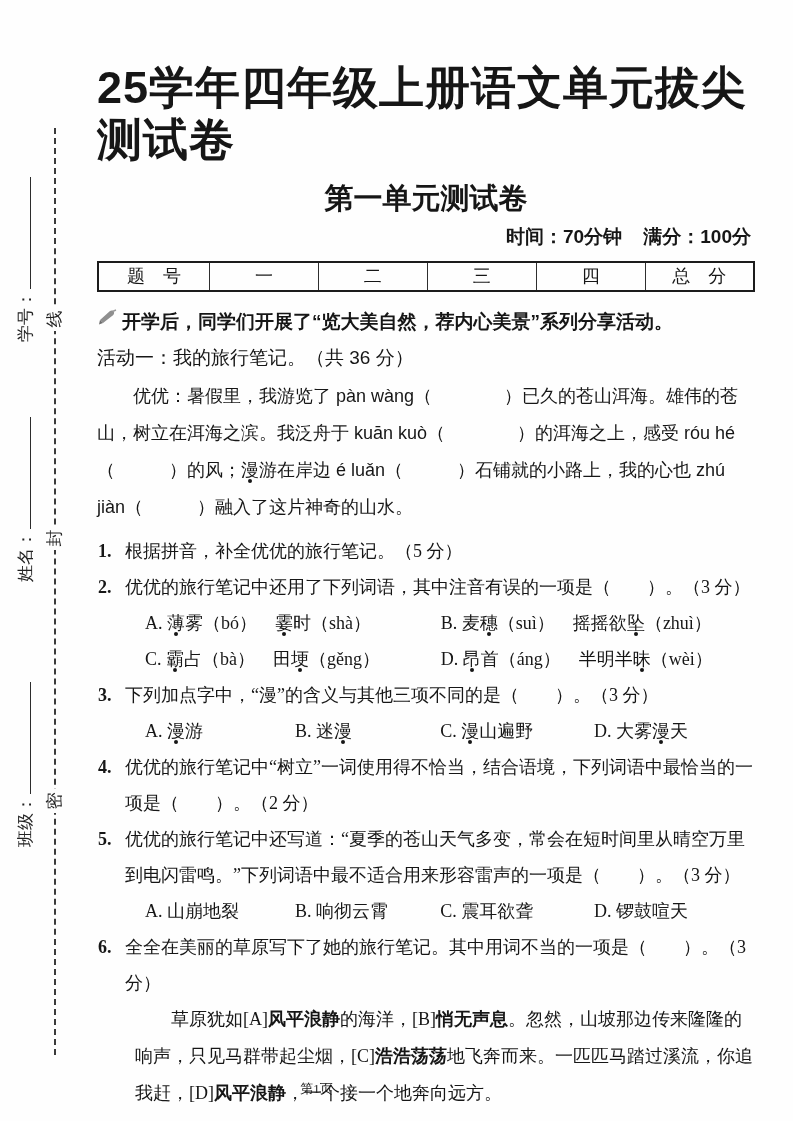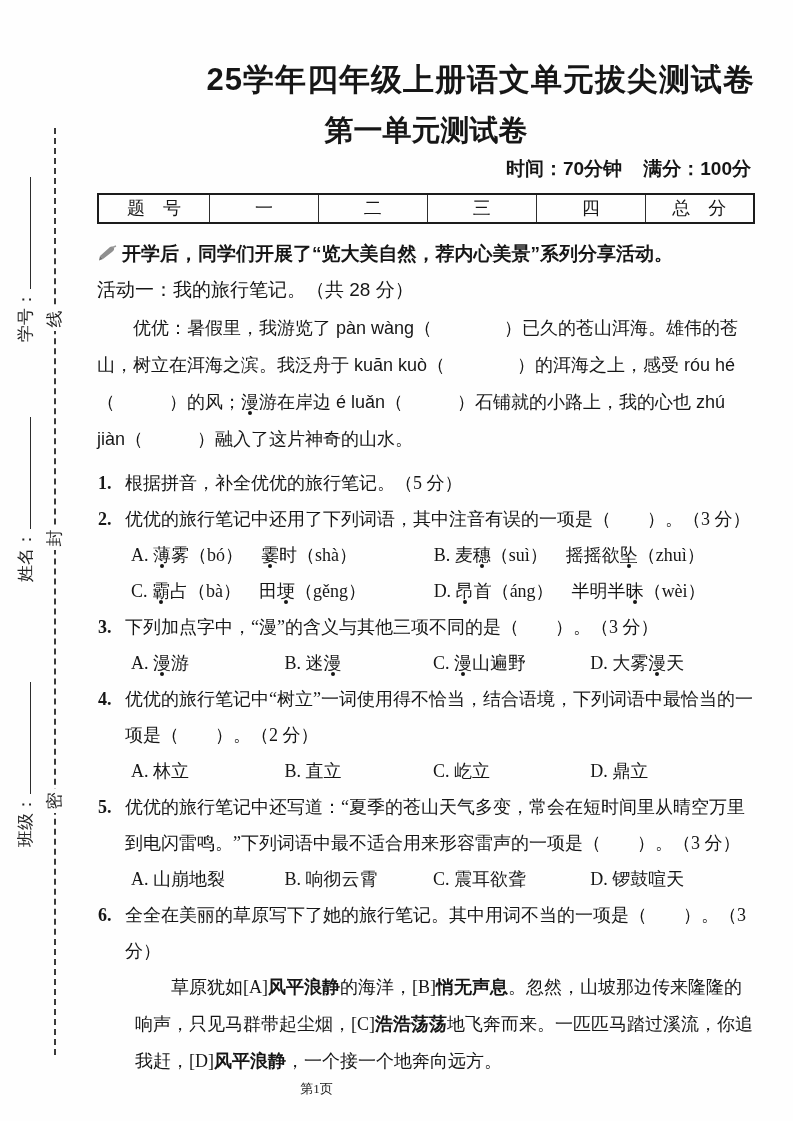--- a/index.html
+++ b/index.html
@@ -29,23 +29,23 @@
     position:absolute; left:43px; width:24px; height:24px;
     background:#fefefe; transform:rotate(-90deg);
     font-family:"Liberation Sans", sans-serif;
     font-size:17px; line-height:24px; text-align:center; color:#222;
   }
 
   
   main { position:absolute; left:97px; top:0; width:658px; }
 
   .title {
-    margin:62px 0 16px; text-align:right;
+    margin:62px 0 16px; text-align:left;
     font-family:"Liberation Sans", sans-serif;
-    font-weight:900; font-size:31px; line-height:1.15; letter-spacing:1px;
+    font-weight:900; font-size:45px; line-height:1.15; letter-spacing:1px;
   }
   .subtitle {
     margin:8px 0 0; text-align:center;
     font-family:"Liberation Sans", sans-serif;
     font-weight:900; font-size:29px; line-height:1.15;
   }
   .meta {
     margin:10px 4px 0 0; text-align:right;
     font-family:"Liberation Sans", sans-serif;
     font-weight:700; font-size:19px; line-height:1.3;
@@ -56,21 +56,21 @@
     width:100%; margin-top:11px; border-collapse:collapse;
     border:2.5px solid #1c1c1c; font-size:18px;
   }
   table.score td {
     border:1px solid #2e2e2e; text-align:center; height:29px; padding:0 4px;
   }
   table.score td.c0 { width:17%; }
   table.score td.cx { width:16.6%; }
 
   .lead {
-    margin:17px 0 0; display:flex; align-items:center; gap:4px;
+    margin:17px 0 0; display:flex; align-items:flex-start; gap:4px;
     font-family:"Liberation Sans", sans-serif;
     font-weight:700; font-size:19px; line-height:1.4;
   }
   .lead .ico { flex:0 0 auto; display:inline-flex; }
   .activity {
     margin:9px 0 0;
     font-family:"Liberation Sans", sans-serif;
     font-weight:400; font-size:19px; line-height:1.5;
   }
   .passage {
@@ -78,21 +78,21 @@
     font-family:"Liberation Sans", sans-serif;
     font-size:18px; line-height:37px;
   }
 
   ol.questions {
     margin:7px 0 0; padding:0; list-style:none;
     font-size:18px; line-height:36px;
   }
   li.q { position:relative; padding-left:28px; }
   .q-num { position:absolute; left:1px; top:0; font-weight:700; }
-  .opt-row { display:grid; margin-left:6px; }
+  .opt-row { display:grid; margin-left:20px; }
   .opt-row.cols-2 { grid-template-columns:48.5% 51.5%; }
   .opt-row.cols-4 { grid-template-columns:24.6% 23.8% 25.2% 26.4%; }
   .q-passage { margin-left:10px; text-indent:2em; line-height:37px; }
   .q-passage b { font-weight:700; }
 
   
   .dot { position:relative; }
   .dot::after {
     content:""; position:absolute; left:50%; bottom:-3px;
     width:4px; height:4px; margin-left:-2px; border-radius:50%;
@@ -153,45 +153,40 @@
       <span class="ico">
         <svg width="21" height="17" viewBox="0 0 21 17" aria-hidden="true">
           <path d="M3 11 L13 2 C14.5 1 16.5 1.5 17 3 C17.5 4.5 16.5 6 15 7 L6 14 Z" fill="#8f8f8f"></path>
           <path d="M3 11 L6 14 L2 15.5 Z" fill="#6f6f6f"></path>
           <path d="M15.5 2.5 L19 1" stroke="#9a9a9a" stroke-width="1.4" fill="none"></path>
         </svg>
       </span>
       <span>开学后，同学们开展了“览大美自然，荐内心美景”系列分享活动。</span>
     </p>
 
-    <p class="activity">活动一：我的旅行笔记。（共 28 分）</p>
+    <p class="activity">活动一：我的旅行笔记。（共 36 分）</p>
 
     <p class="passage">优优：暑假里，我游览了 pàn wàng（　　　　）已久的苍山洱海。雄伟的苍山，树立在洱海之滨。我泛舟于 kuān kuò（　　　　）的洱海之上，感受 róu hé（　　　）的风；<span class="dot">漫</span>游在岸边 é luǎn（　　　）石铺就的小路上，我的心也 zhú jiàn（　　　）融入了这片神奇的山水。</p>
 
     <ol class="questions">
         <li class="q"><span class="q-num">1.</span><span class="q-text">根据拼音，补全优优的旅行笔记。（5 分）</span></li>
         <li class="q"><span class="q-num">2.</span><span class="q-text">优优的旅行笔记中还用了下列词语，其中注音有误的一项是（　　）。（3 分）</span><div class="opt-row cols-2">
             <span class="opt">A. <span class="dot">薄</span>雾（bó）　<span class="dot">霎</span>时（shà）</span>
             <span class="opt">B. 麦<span class="dot">穗</span>（suì）　摇摇欲<span class="dot">坠</span>（zhuì）</span>
           </div><div class="opt-row cols-2">
             <span class="opt">C. <span class="dot">霸</span>占（bà）　田<span class="dot">埂</span>（gěng）</span>
             <span class="opt">D. <span class="dot">昂</span>首（áng）　半明半<span class="dot">昧</span>（wèi）</span>
           </div></li>
         <li class="q"><span class="q-num">3.</span><span class="q-text">下列加点字中，“漫”的含义与其他三项不同的是（　　）。（3 分）</span><div class="opt-row cols-4">
             <span class="opt">A. <span class="dot">漫</span>游</span>
             <span class="opt">B. 迷<span class="dot">漫</span></span>
             <span class="opt">C. <span class="dot">漫</span>山遍野</span>
             <span class="opt">D. 大雾<span class="dot">漫</span>天</span>
           </div></li>
-        <li class="q"><span class="q-num">4.</span><span class="q-text">优优的旅行笔记中“树立”一词使用得不恰当，结合语境，下列词语中最恰当的一项是（　　）。（2 分）</span><div class="opt-row cols-4">
-            <span class="opt">A. 林立</span>
-            <span class="opt">B. 直立</span>
-            <span class="opt">C. 屹立</span>
-            <span class="opt">D. 鼎立</span>
-          </div></li>
+        <li class="q"><span class="q-num">4.</span><span class="q-text">优优的旅行笔记中“树立”一词使用得不恰当，结合语境，下列词语中最恰当的一项是（　　）。（2 分）</span></li>
         <li class="q"><span class="q-num">5.</span><span class="q-text">优优的旅行笔记中还写道：“夏季的苍山天气多变，常会在短时间里从晴空万里到电闪雷鸣。”下列词语中最不适合用来形容雷声的一项是（　　）。（3 分）</span><div class="opt-row cols-4">
             <span class="opt">A. 山崩地裂</span>
             <span class="opt">B. 响彻云霄</span>
             <span class="opt">C. 震耳欲聋</span>
             <span class="opt">D. 锣鼓喧天</span>
           </div></li>
         <li class="q"><span class="q-num">6.</span><span class="q-text">全全在美丽的草原写下了她的旅行笔记。其中用词不当的一项是（　　）。（3 分）</span><div class="q-passage">草原犹如[A]<b>风平浪静</b>的海洋，[B]<b>悄无声息</b>。忽然，山坡那边传来隆隆的响声，只见马群带起尘烟，[C]<b>浩浩荡荡</b>地飞奔而来。一匹匹马踏过溪流，你追我赶，[D]<b>风平浪静</b>，一个接一个地奔向远方。</div></li>
       </ol>
   </main>
 

